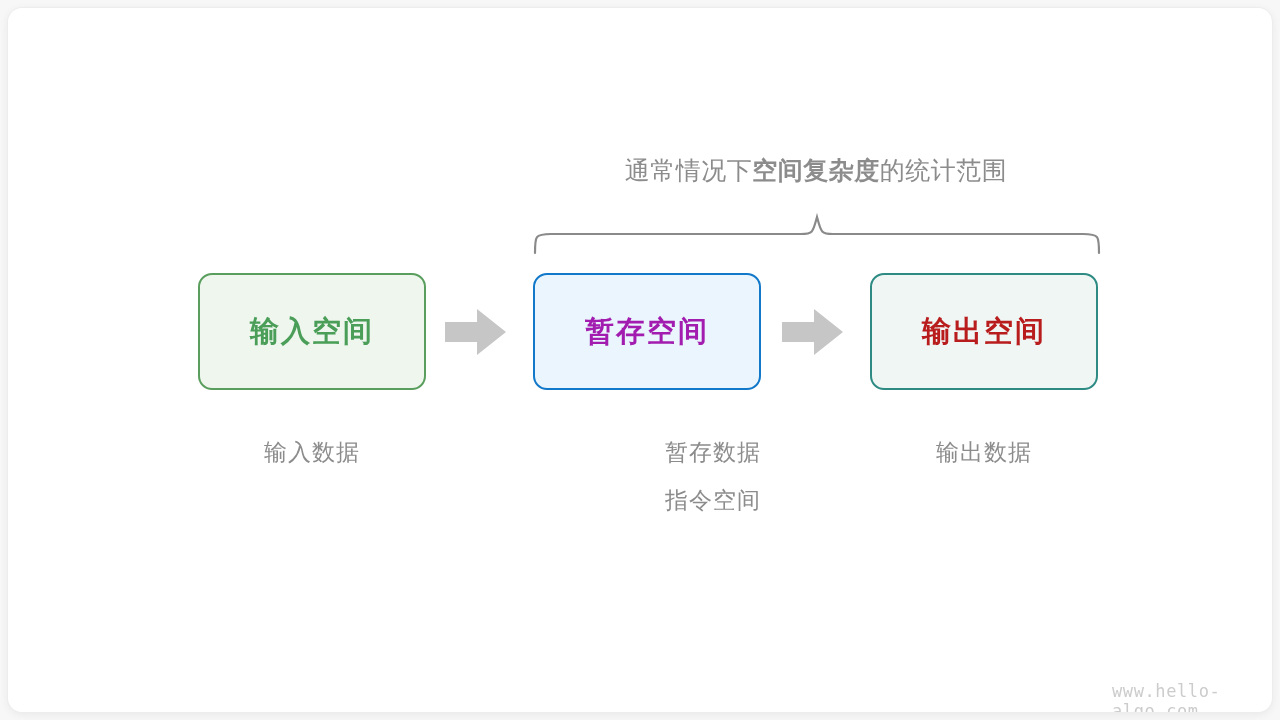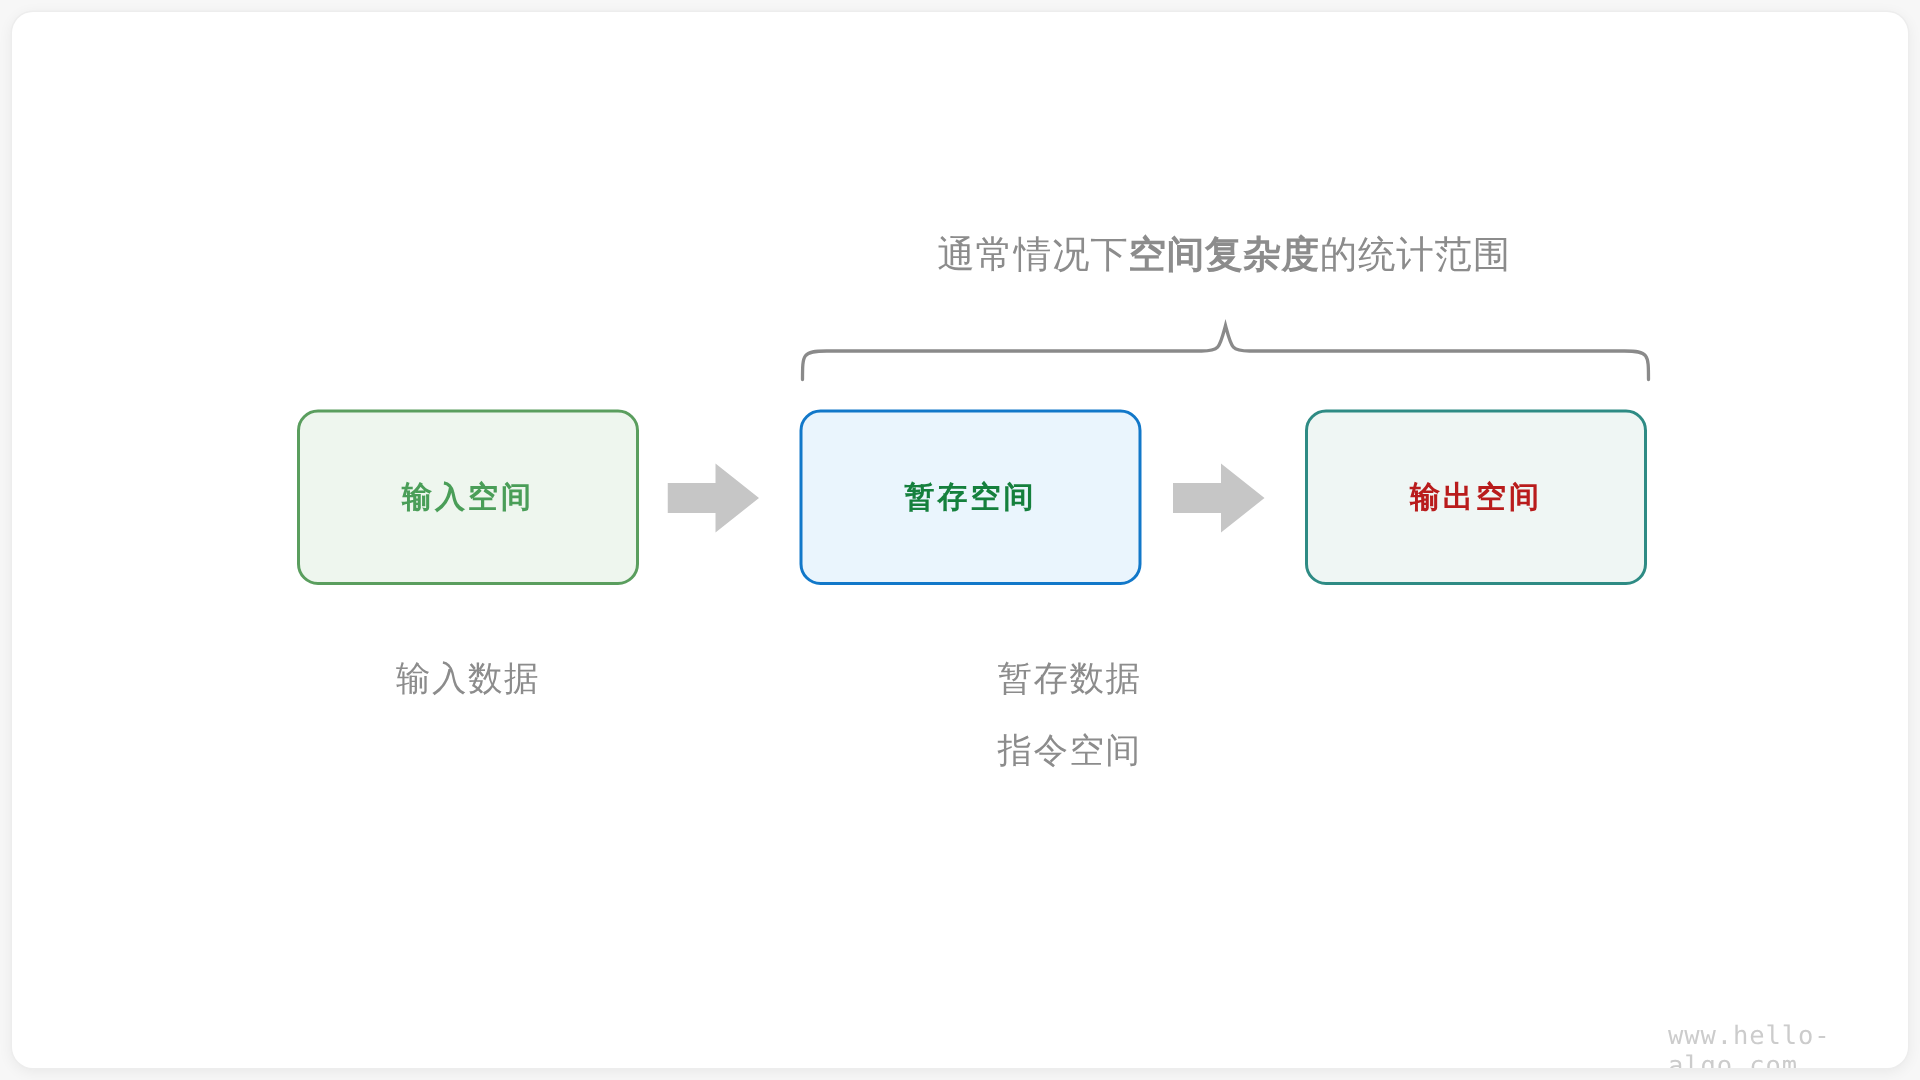--- a/index.html
+++ b/index.html
@@ -68,27 +68,27 @@
     top: 265px;
     width: 228px;
     height: 117px;
     border-radius: 14px;
     border-width: 2px;
     border-style: solid;
     box-sizing: border-box;
     display: flex;
     align-items: center;
     justify-content: center;
-    font-size: 20px;
+    font-size: 29px;
     font-weight: bold;
     letter-spacing: 2px;
   }
 
   #box-input   { left: 190px; border-color: #5a9e5e; background: #eef6ee; color: #4a9e58; }
-  #box-temp    { left: 525px; border-color: #1278c9; background: #eaf5fd; color: #15803d; }
+  #box-temp    { left: 525px; border-color: #1278c9; background: #eaf5fd; color: #a21caf; }
   #box-output  { left: 862px; border-color: #2e8b84; background: #eff6f4; color: #b91c1c; }
 
   .arrow {
     position: absolute;
     top: 300px;
     width: 62px;
     height: 48px;
   }
   #arrow-1 { left: 437px; }
   #arrow-2 { left: 774px; }
@@ -161,17 +161,20 @@
 
     <div class="caption-col" id="caption-input">
       <div>输入数据</div>
     </div>
 
     <div class="caption-col" id="caption-temp">
       <div>暂存数据</div>
       <div>指令空间</div>
     </div>
 
+    <div class="caption-col" id="caption-output">
+      <div>输出数据</div>
+    </div>
 
     <div id="watermark">www.hello-algo.com</div>
 
   </div>
 </div>
 
 </body></html>

